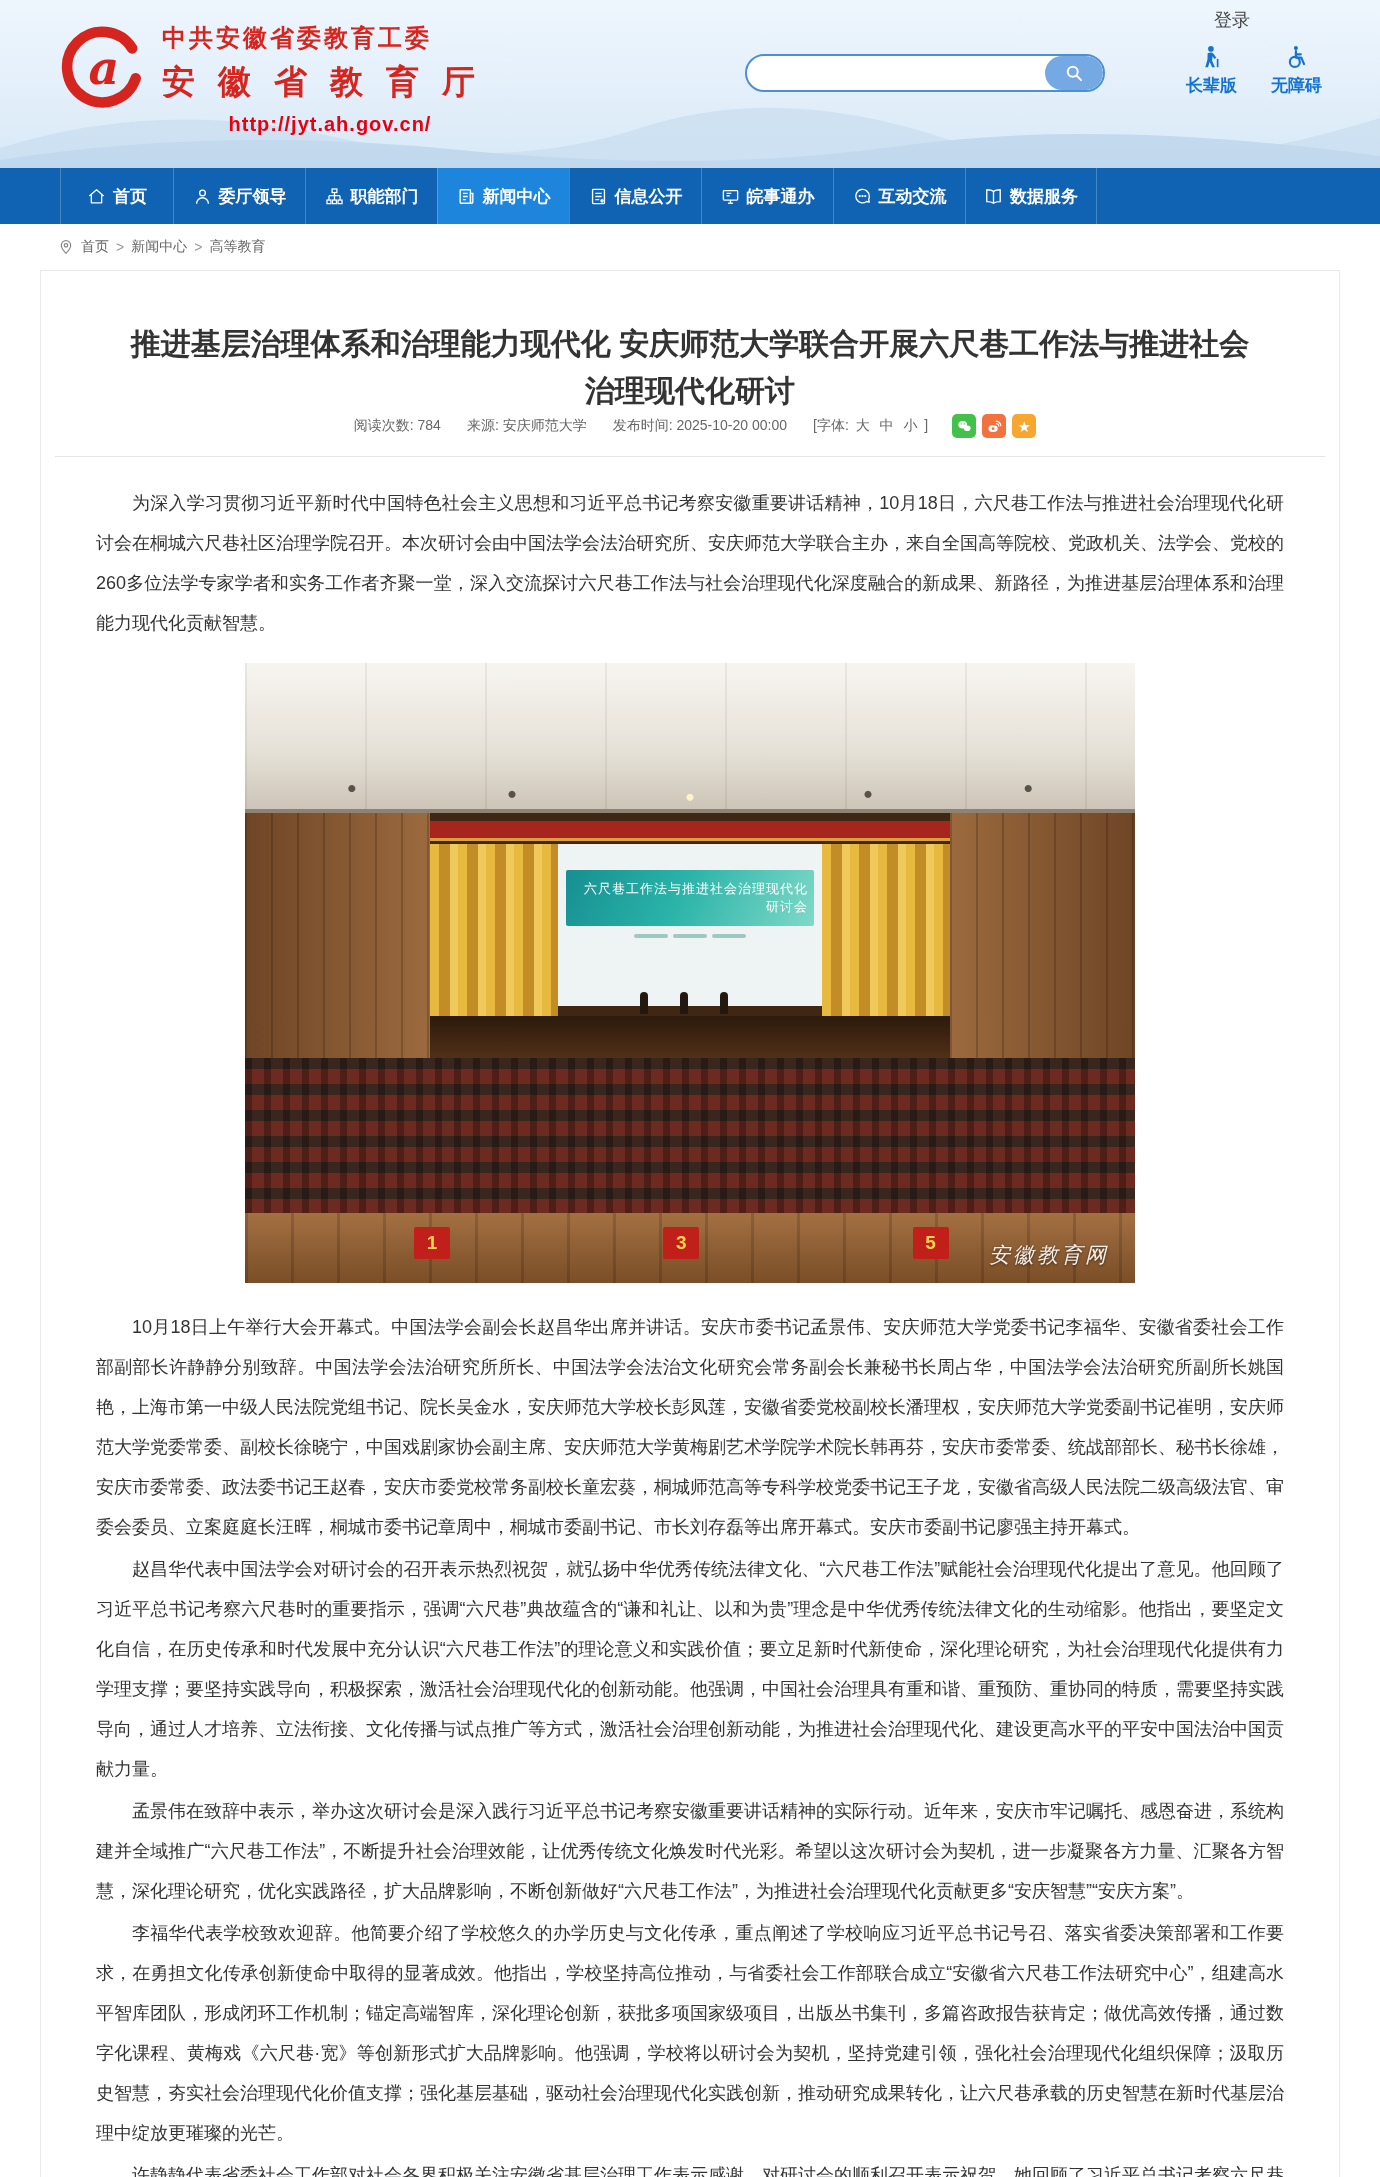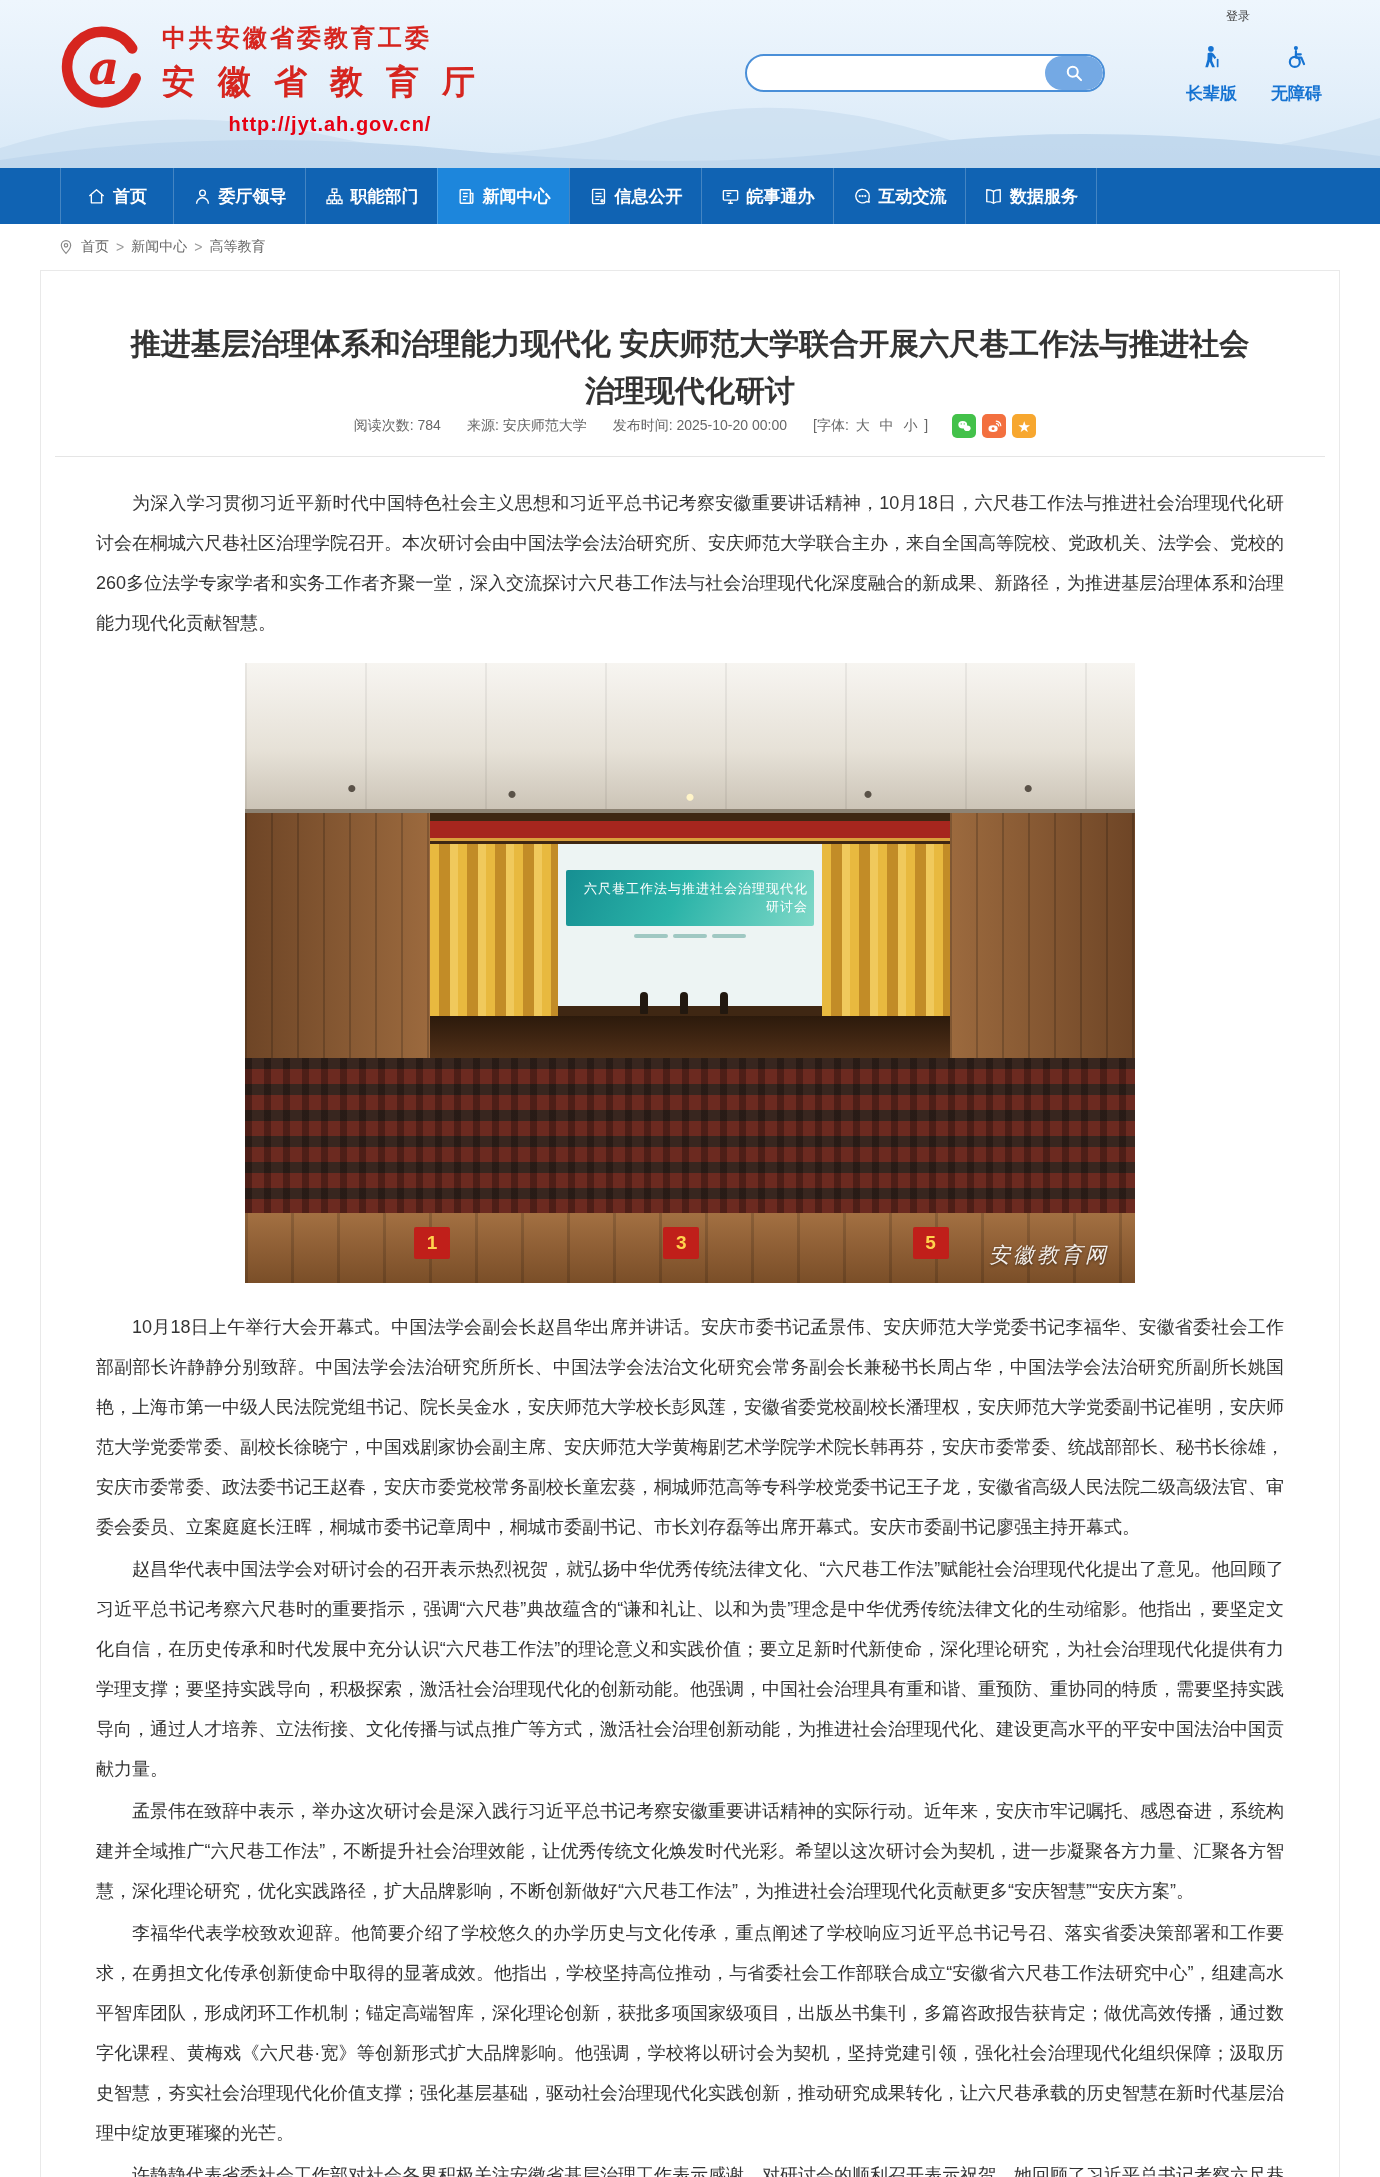--- a/index.html
+++ b/index.html
@@ -1,32 +1,32 @@
 <!DOCTYPE html>
 <html><head>
 <meta charset="utf-8">
 <style>
   * { margin:0; padding:0; box-sizing:border-box; }
   html,body { width:1380px; background:#fff; font-family:"Liberation Sans","DejaVu Sans",sans-serif; color:#333; }
 
   
   .header { position:relative; height:168px; background:linear-gradient(180deg,#eef6fd 0%,#e3effa 55%,#d8e9f7 100%); overflow:hidden; }
   .mountains { position:absolute; left:0; bottom:0; width:100%; height:90px; opacity:.55; }
-  .login-link { position:absolute; top:8px; right:130px; font-size:12px; color:#444; cursor:pointer; }
+  .login-link { position:absolute; top:8px; right:130px; font-size:18px; color:#444; cursor:pointer; }
   .logo-wrap { position:absolute; left:60px; top:22px; display:flex; align-items:flex-start; }
   .logo-emblem { width:88px; height:88px; margin-right:14px; }
   .logo-text { display:flex; flex-direction:column; }
   .logo-line1 { font-size:24px; font-weight:bold; color:#d6251f; letter-spacing:3px; font-family:"Liberation Sans","DejaVu Sans",sans-serif; }
   .logo-line2 { font-size:33px; font-weight:bold; color:#d6251f; margin-top:6px; letter-spacing:23px; white-space:nowrap; }
   .logo-url { font-size:20px; font-weight:bold; color:#e60012; margin-top:8px; text-align:center; letter-spacing:1px; }
   .search-area { position:absolute; left:745px; top:54px; width:360px; height:38px; border:2px solid #4a8fd8; border-radius:20px; background:#fff; display:flex; overflow:hidden; }
   .search-input { flex:1; border:none; outline:none; padding:0 14px; font-size:14px; background:transparent; }
   .search-btn { width:58px; height:100%; background:#74a9e4; border:none; border-radius:18px; cursor:pointer; display:flex; align-items:center; justify-content:center; }
   .tools { position:absolute; right:58px; top:44px; display:flex; gap:34px; }
-  .tool { display:flex; flex-direction:column; align-items:center; gap:12px; cursor:pointer; color:#1673d2; }
+  .tool { display:flex; flex-direction:column; align-items:center; gap:4px; cursor:pointer; color:#1673d2; }
   .tool-label { font-size:17px; font-weight:bold; color:#1673d2; }
 
   
   .nav { height:56px; background:#1063b3; display:flex; padding-left:60px; }
   .nav-item { width:113px; height:100%; display:flex; align-items:center; justify-content:center; gap:7px; color:#fff; font-size:17px; font-weight:bold; cursor:pointer; border-left:1px solid rgba(255,255,255,.22); }
   .nav-item:last-child { border-right:1px solid rgba(255,255,255,.22); }
   .nav-item.wide { width:132px; }
   .nav-item.active { background:#1d86dc; }
   .nav-icon { width:19px; height:19px; flex:0 0 auto; }
 

